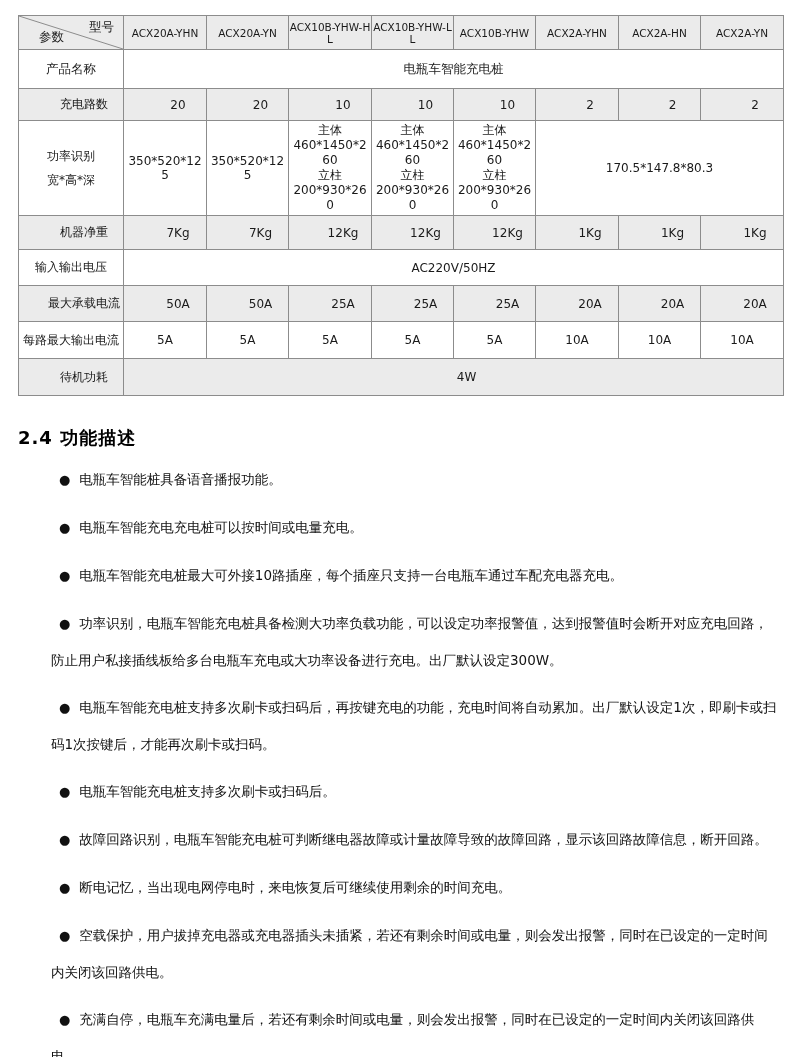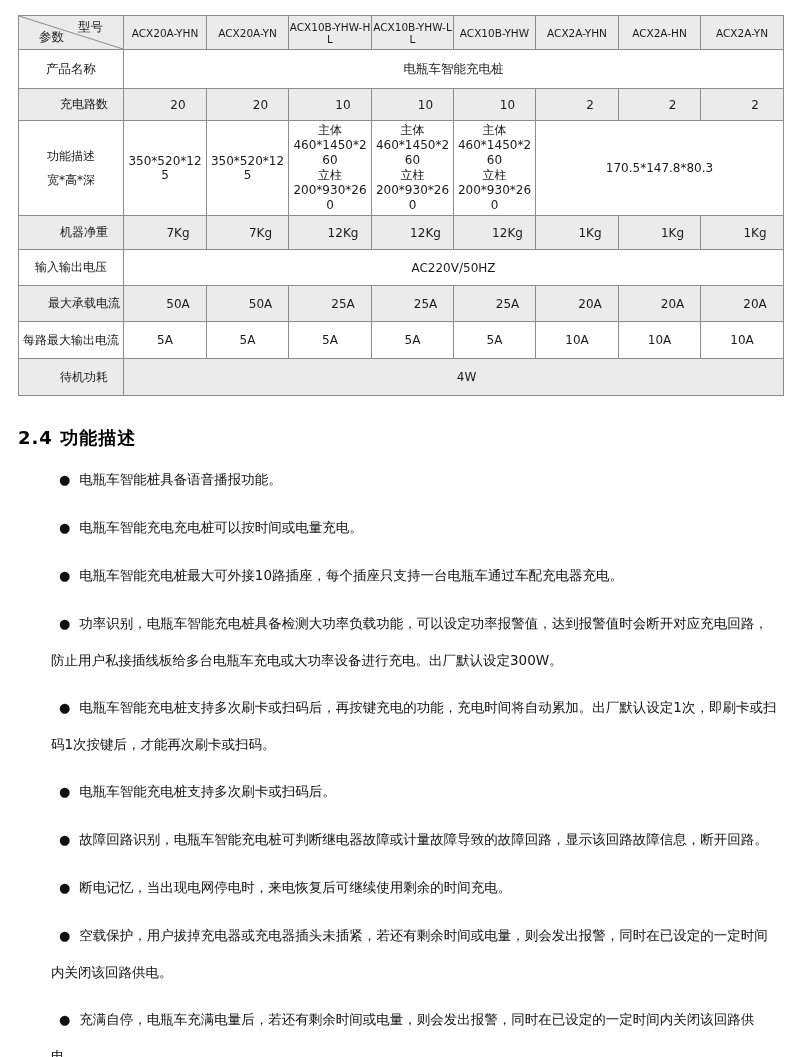--- a/index.html
+++ b/index.html
@@ -29,21 +29,21 @@
   tr.r-standby td{height:32px;margin-top:12px;}
   td.lbl{font-size:12.5px;white-space:nowrap;padding:0;}
   td.pre{white-space:pre-line;}
   td.dimlbl{line-height:24px;}
   td.dimcell{text-align:left;font-size:10.5px;line-height:15px;padding:2px 1px 2px 4px;}
   td.dimwide{font-size:11.5px;}
   
   td.corner{position:relative;padding:0;}
   .diag{position:absolute;left:0;top:0;width:100%;height:100%;display:block;}
   .diag line{stroke:#8c8c8c;stroke-width:1;vector-effect:non-scaling-stroke;}
-  .c-top{position:absolute;top:3px;right:20px;font-size:12.5px;}
+  .c-top{position:absolute;top:3px;right:9px;font-size:12.5px;}
   .c-bottom{position:absolute;bottom:3px;left:20px;font-size:12.5px;}
   
   h2.section-heading{
     margin:30px 0 0 18px;font-size:18px;font-weight:bold;
     letter-spacing:1px;color:#000;
   }
   .features{margin:10px 8px 0 40px;}
   .features p{
     margin:11px;font-size:13.5px;line-height:36px;
     text-indent:8px;color:#111;
@@ -93,21 +93,21 @@
     <td>20</td>
     <td>20</td>
     <td>10</td>
     <td>10</td>
     <td>10</td>
     <td>2</td>
     <td>2</td>
     <td>2</td>
   </tr>
   <tr class="r-dims">
-    <td class="lbl pre dimlbl">功能描述
+    <td class="lbl pre dimlbl">功率识别
 宽*高*深</td>
     <td class="dimwide">350*520*125</td>
     <td class="dimwide">350*520*125</td>
     <td class="pre dimcell">主体
 460*1450*260
 立柱
 200*930*260</td>
     <td class="pre dimcell">主体
 460*1450*260
 立柱

